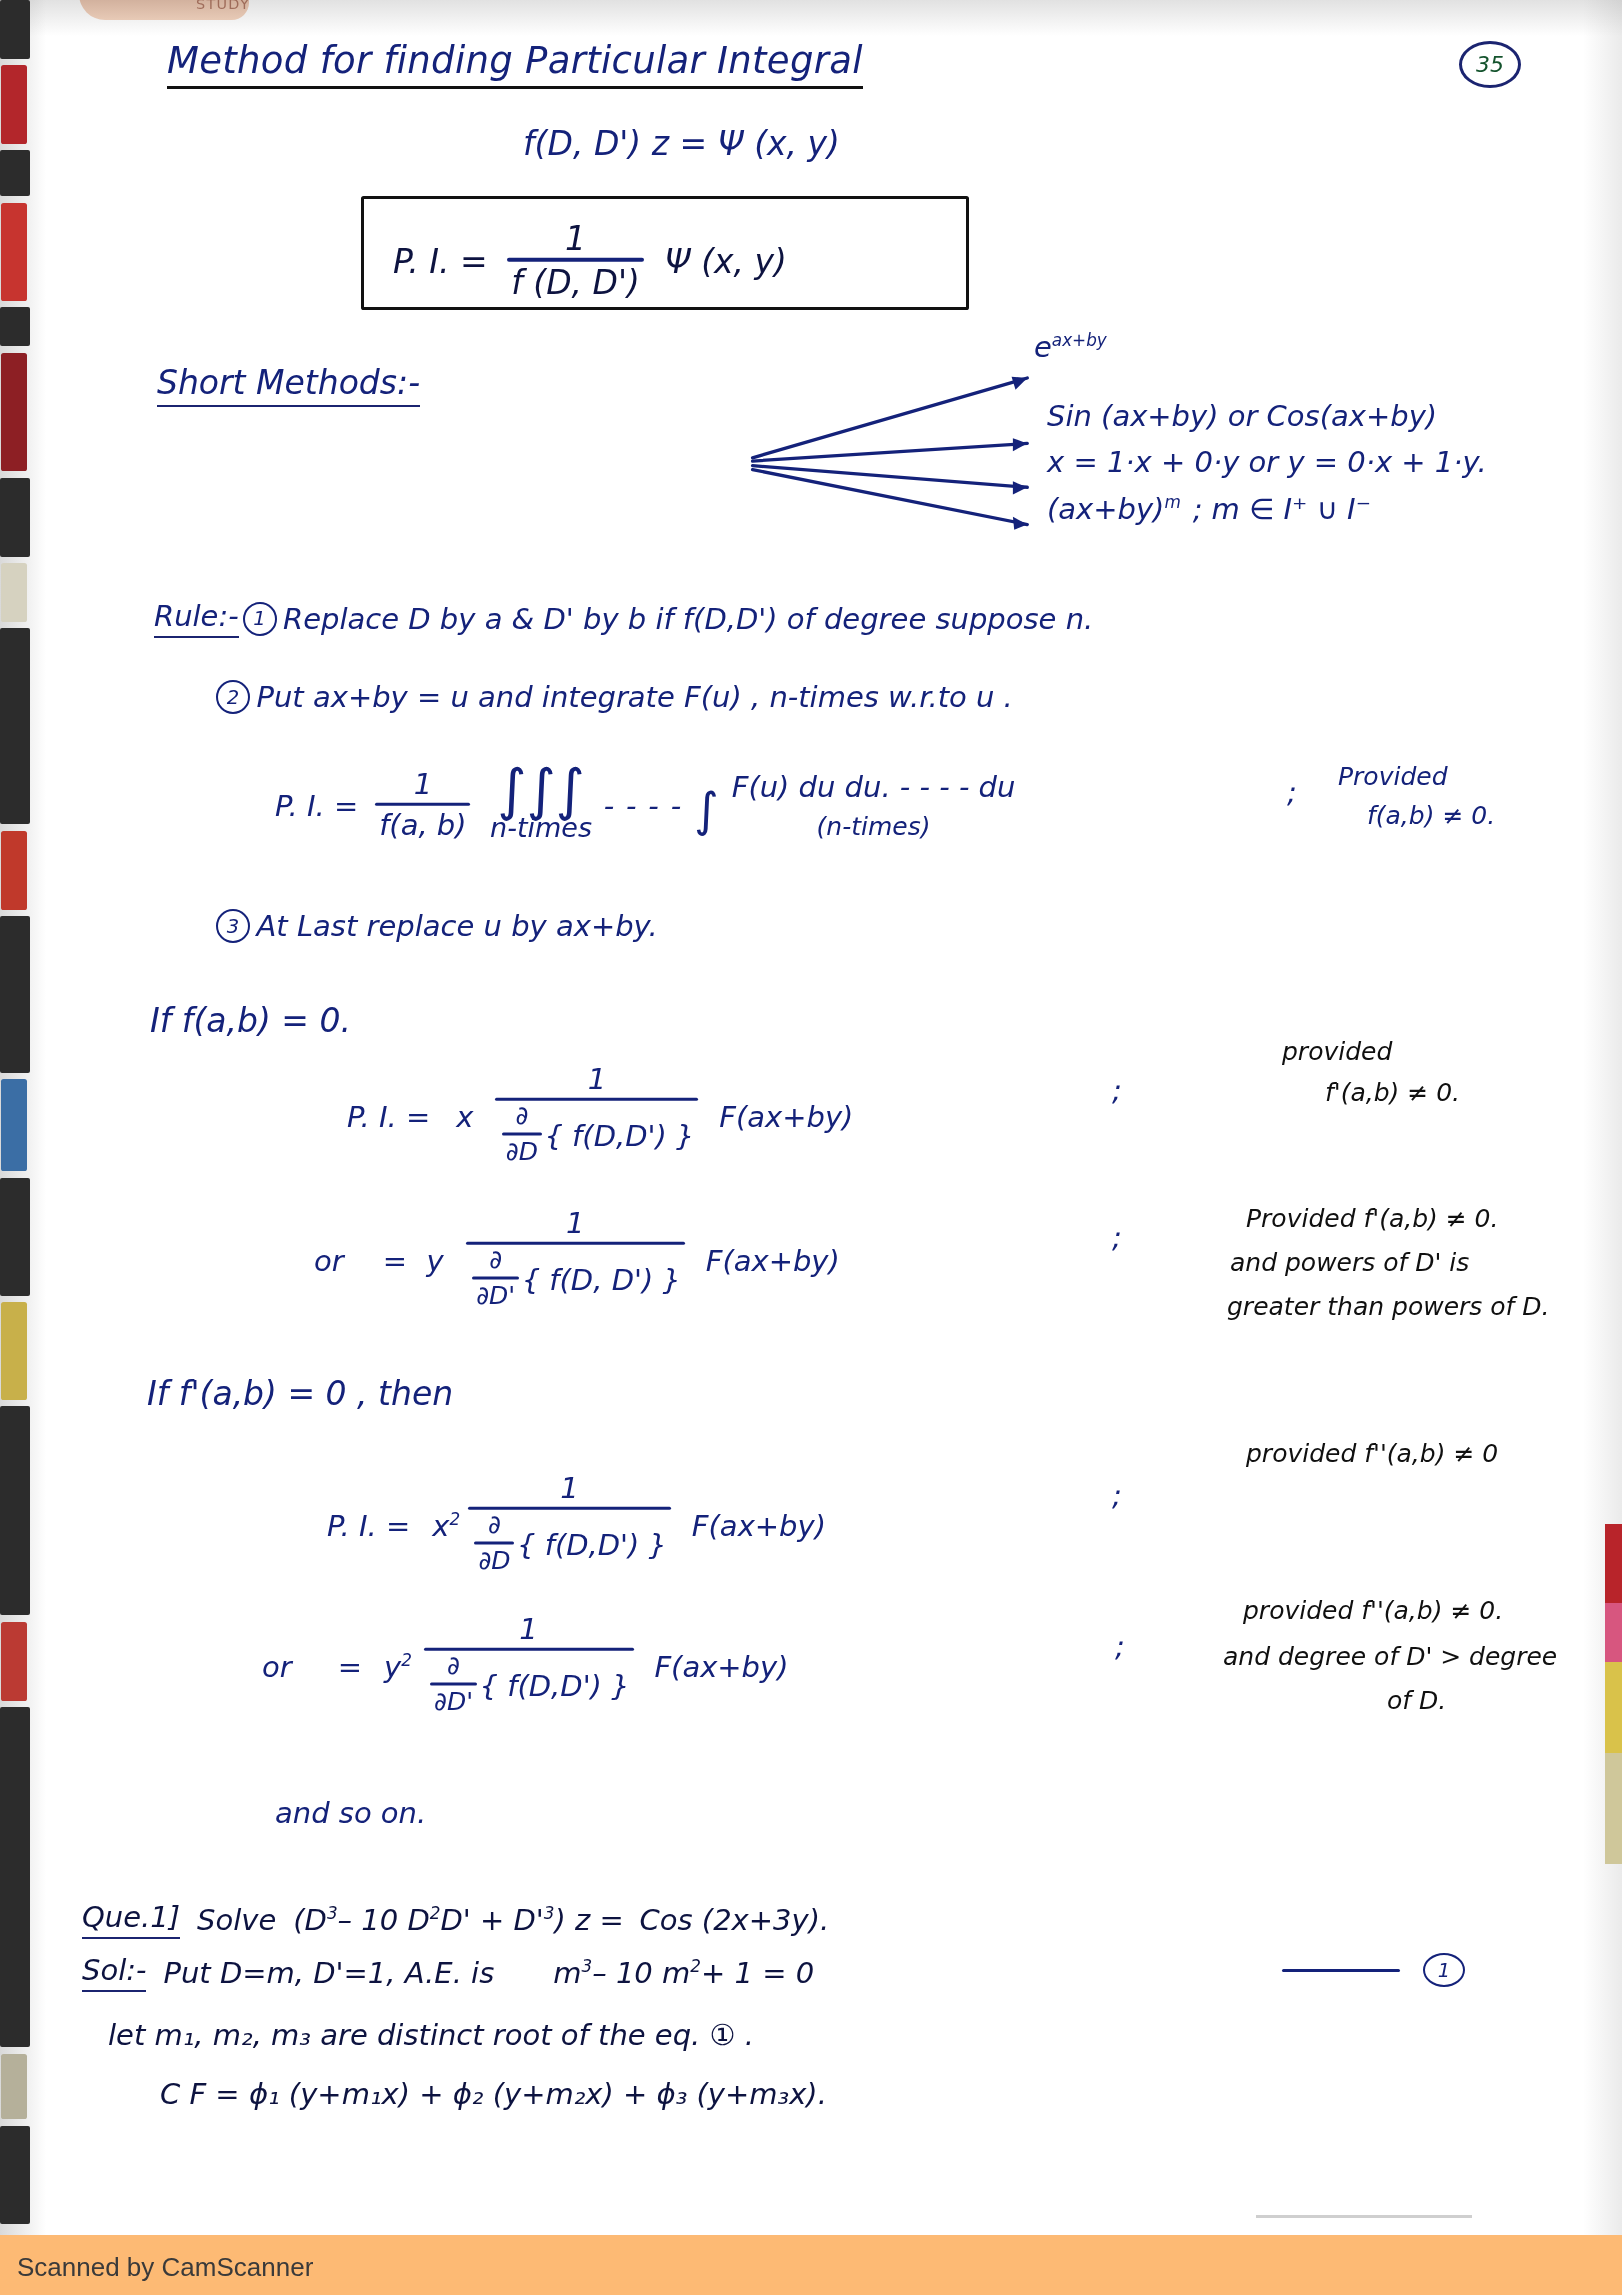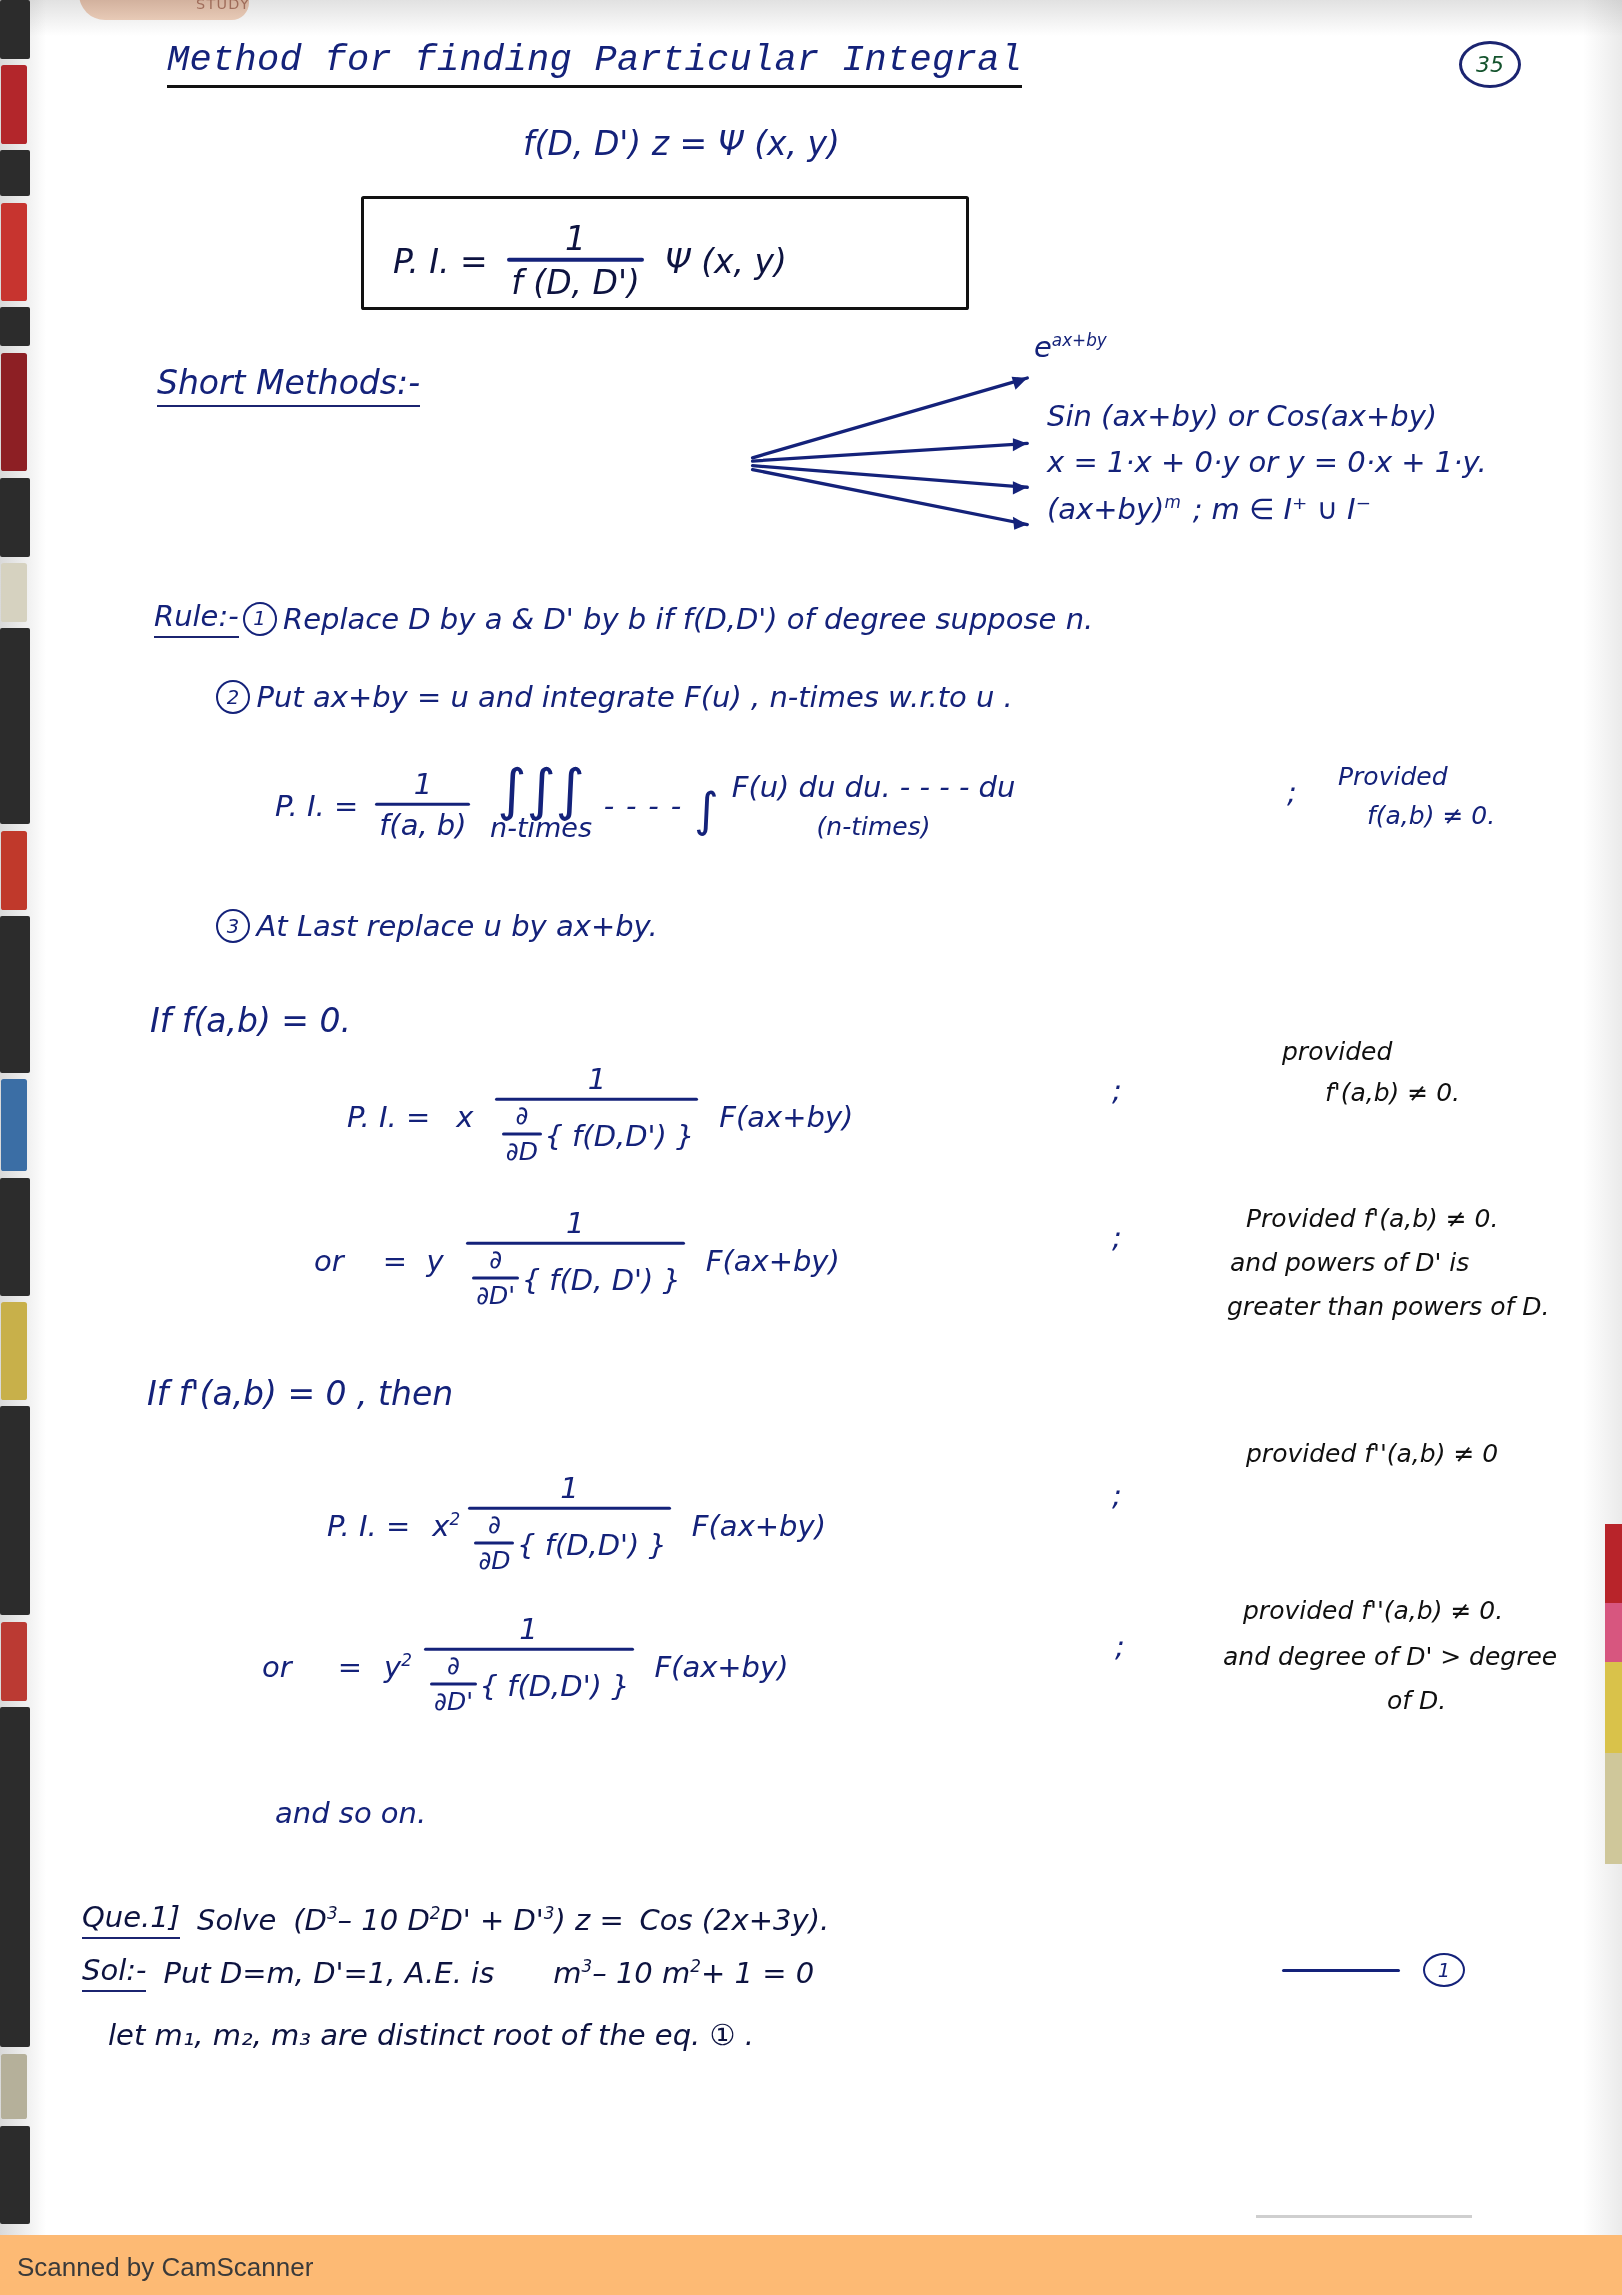--- a/index.html
+++ b/index.html
@@ -52,21 +52,21 @@
     font-style:italic;
   }
   .ink-dark{color:#0d1340;}
   .ink-black{color:#101010;}
   .t-title{font-size:37px;letter-spacing:0.3px;}
   .t-big{font-size:33px;}
   .t-med{font-size:29px;}
   .t-sm{font-size:25px;}
   .t-xs{font-size:27px;}
 
-  .ul{ border-bottom:3.3px solid #111; padding-bottom:3.9px;font-family:Liberation Mono, monospace; }
+  .ul{ border-bottom:3.3px solid #111; padding-bottom:3.9px; }
   .ul-thin{ border-bottom:2.6px solid #1b2470; padding-bottom:3.3px; }
 
   
   .frac{display:inline-flex;flex-direction:column;align-items:center;vertical-align:middle;
         transform:translateY(-1.3px);margin:0 3.9px;}
   .frac .num{line-height:1;padding:0 6.5px;}
   .frac .den{line-height:1.05;padding:0 3.9px;}
   .frac .bar{height:3.3px;background:#14227a;width:100%;margin:3.9px 0;border-radius:2px;}
 
   .inline{display:inline-flex;align-items:center;}
@@ -375,20 +375,21 @@
     </span>
   </div>
 
   <div class="longdash" style="left:1282px;top:1969px;width:118px;"></div>
   <div class="circ-one" style="left:1423px;top:1953px;">
     <span>1</span>
   </div>
 
   <div class="hw t-med ink-dark" style="left:108px;top:2018px;">let m₁, m₂, m₃ are distinct root of the eq. ① .</div>
 
+  <div class="hw t-med ink-dark" style="left:160px;top:2077px;">C F =  ϕ₁ (y+m₁x) + ϕ₂ (y+m₂x) + ϕ₃ (y+m₃x).</div>
 
   <div class="foot-line"></div>
   <div class="footer">
     <div class="footer-txt">Scanned by CamScanner</div>
   </div>
 
 </div>
 
 
 </body></html>

